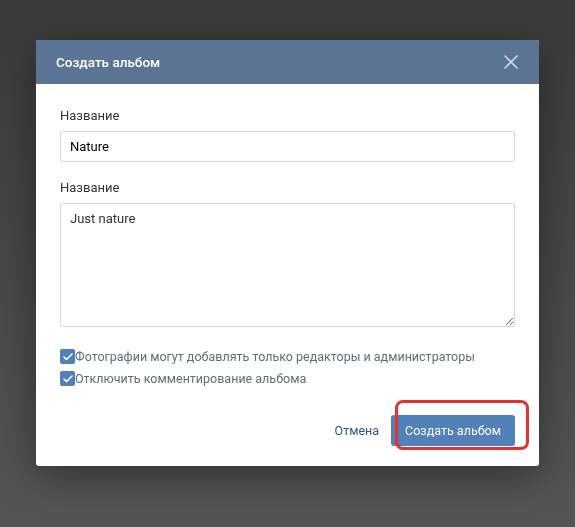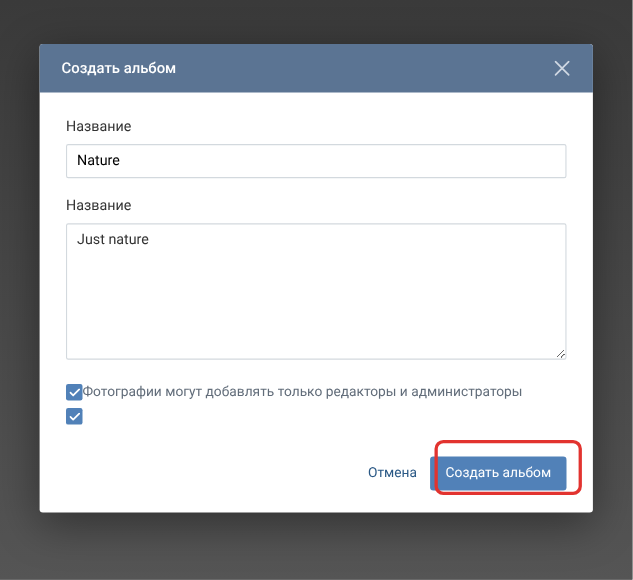--- a/index.html
+++ b/index.html
@@ -173,20 +173,21 @@
       </div>
       <div class="checkbox-label">Фотографии могут добавлять только редакторы и администраторы</div>
     </div>
 
     <div class="checkbox-row">
       <div class="checkbox">
         <svg viewBox="0 0 10 8">
           <path d="M1 4 L3.5 6.5 L9 1" stroke="#fff" stroke-width="1.6" fill="none" stroke-linecap="round" stroke-linejoin="round"></path>
         </svg>
       </div>
+      <div class="checkbox-label">Отключить комментирование альбома</div>
     </div>
 
   </div>
 
   <div class="modal-footer">
     <button class="btn-cancel">Отмена</button>
     <button class="btn-primary">Создать альбом</button>
   </div>
 
   <div class="highlight-ring ring-1"></div>

